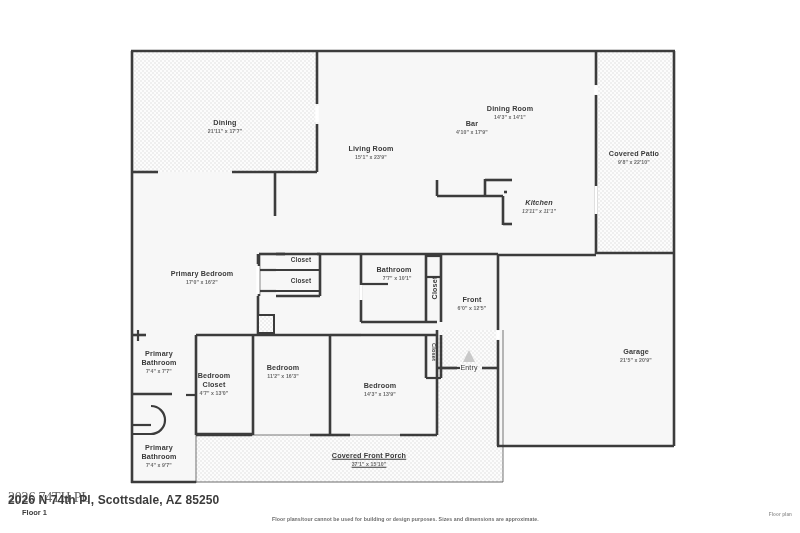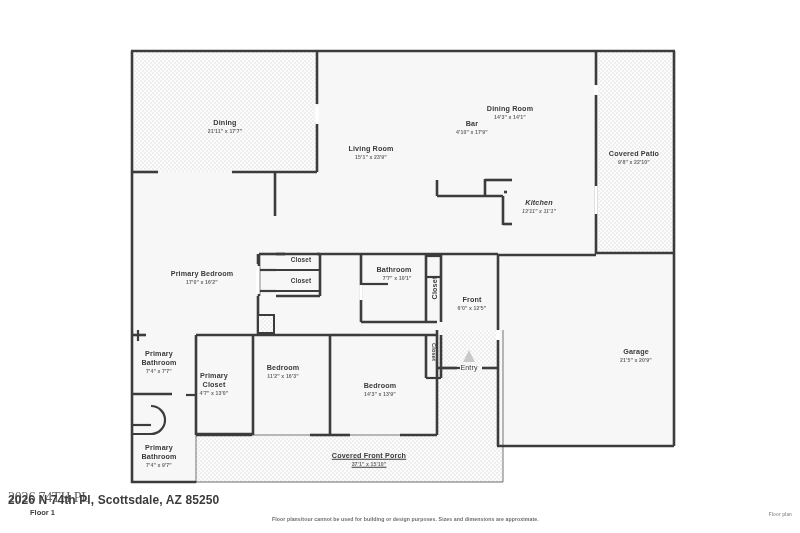--- a/index.html
+++ b/index.html
@@ -104,21 +104,21 @@
     color: #575757;
     font-family: "Liberation Serif", serif;
     font-size: 14px;
     font-weight: normal;
     letter-spacing: -0.2px;
     top: -3px;
     opacity: 0.92;
   }
   .floor-line {
     position: absolute;
-    left: 22px;
+    left: 14px;
     top: 15px;
     font-size: 7.5px;
     font-weight: bold;
     color: #3c3c3c;
   }
   .disclaimer {
     position: absolute;
     left: 272px;
     top: 31px;
     font-size: 5.2px;
@@ -356,21 +356,21 @@
     <span class="rl-name">Garage</span>
     <span class="rl-dim">21'5" x 20'9"</span>
   </div>
 
   <div class="room-label" style="left:159px; top:362px;">
     <span class="rl-name" style="white-space:normal; max-width:52px;">Primary Bathroom</span>
     <span class="rl-dim">7'4" x 7'7"</span>
   </div>
 
   <div class="room-label" style="left:214px; top:384px;">
-    <span class="rl-name" style="white-space:normal; max-width:44px;">Primary Closet</span>
+    <span class="rl-name" style="white-space:normal; max-width:44px;">Bedroom Closet</span>
     <span class="rl-dim">4'7" x 13'0"</span>
   </div>
 
   <div class="room-label" style="left:159px; top:456px;">
     <span class="rl-name" style="white-space:normal; max-width:52px;">Primary Bathroom</span>
     <span class="rl-dim">7'4" x 9'7"</span>
   </div>
 
   <div class="room-label" style="left:283px; top:371px;">
     <span class="rl-name">Bedroom</span>

